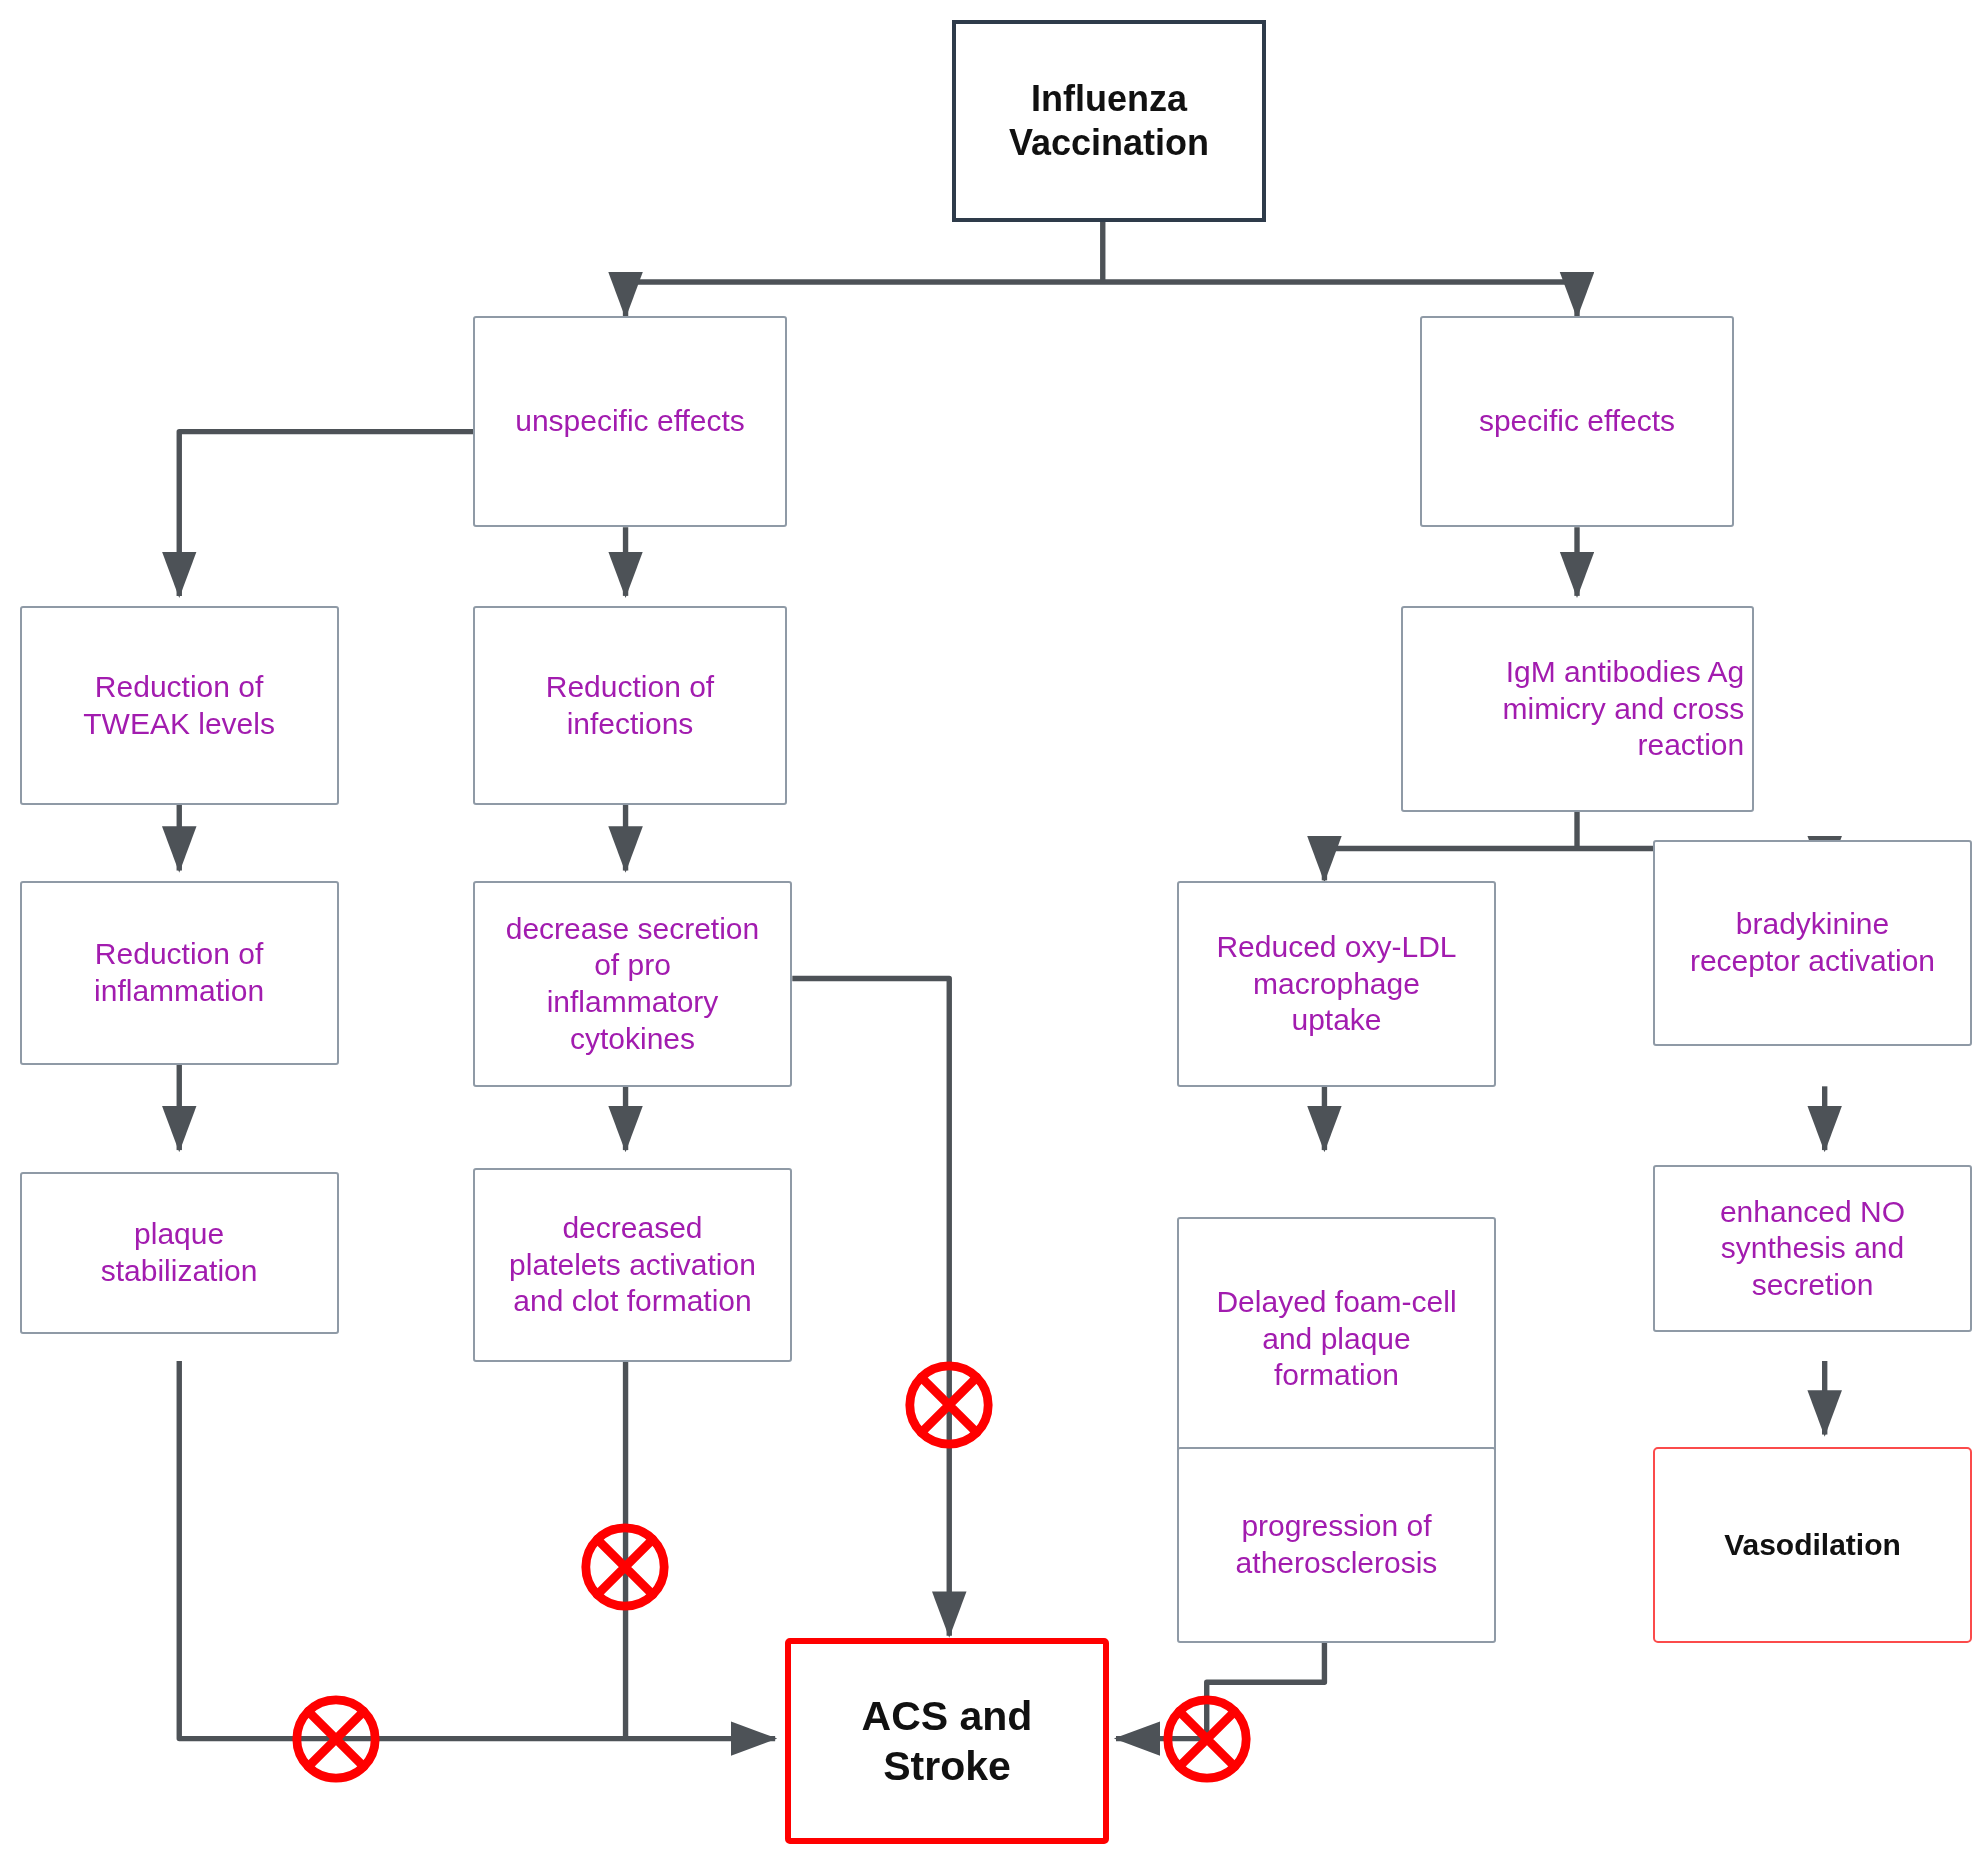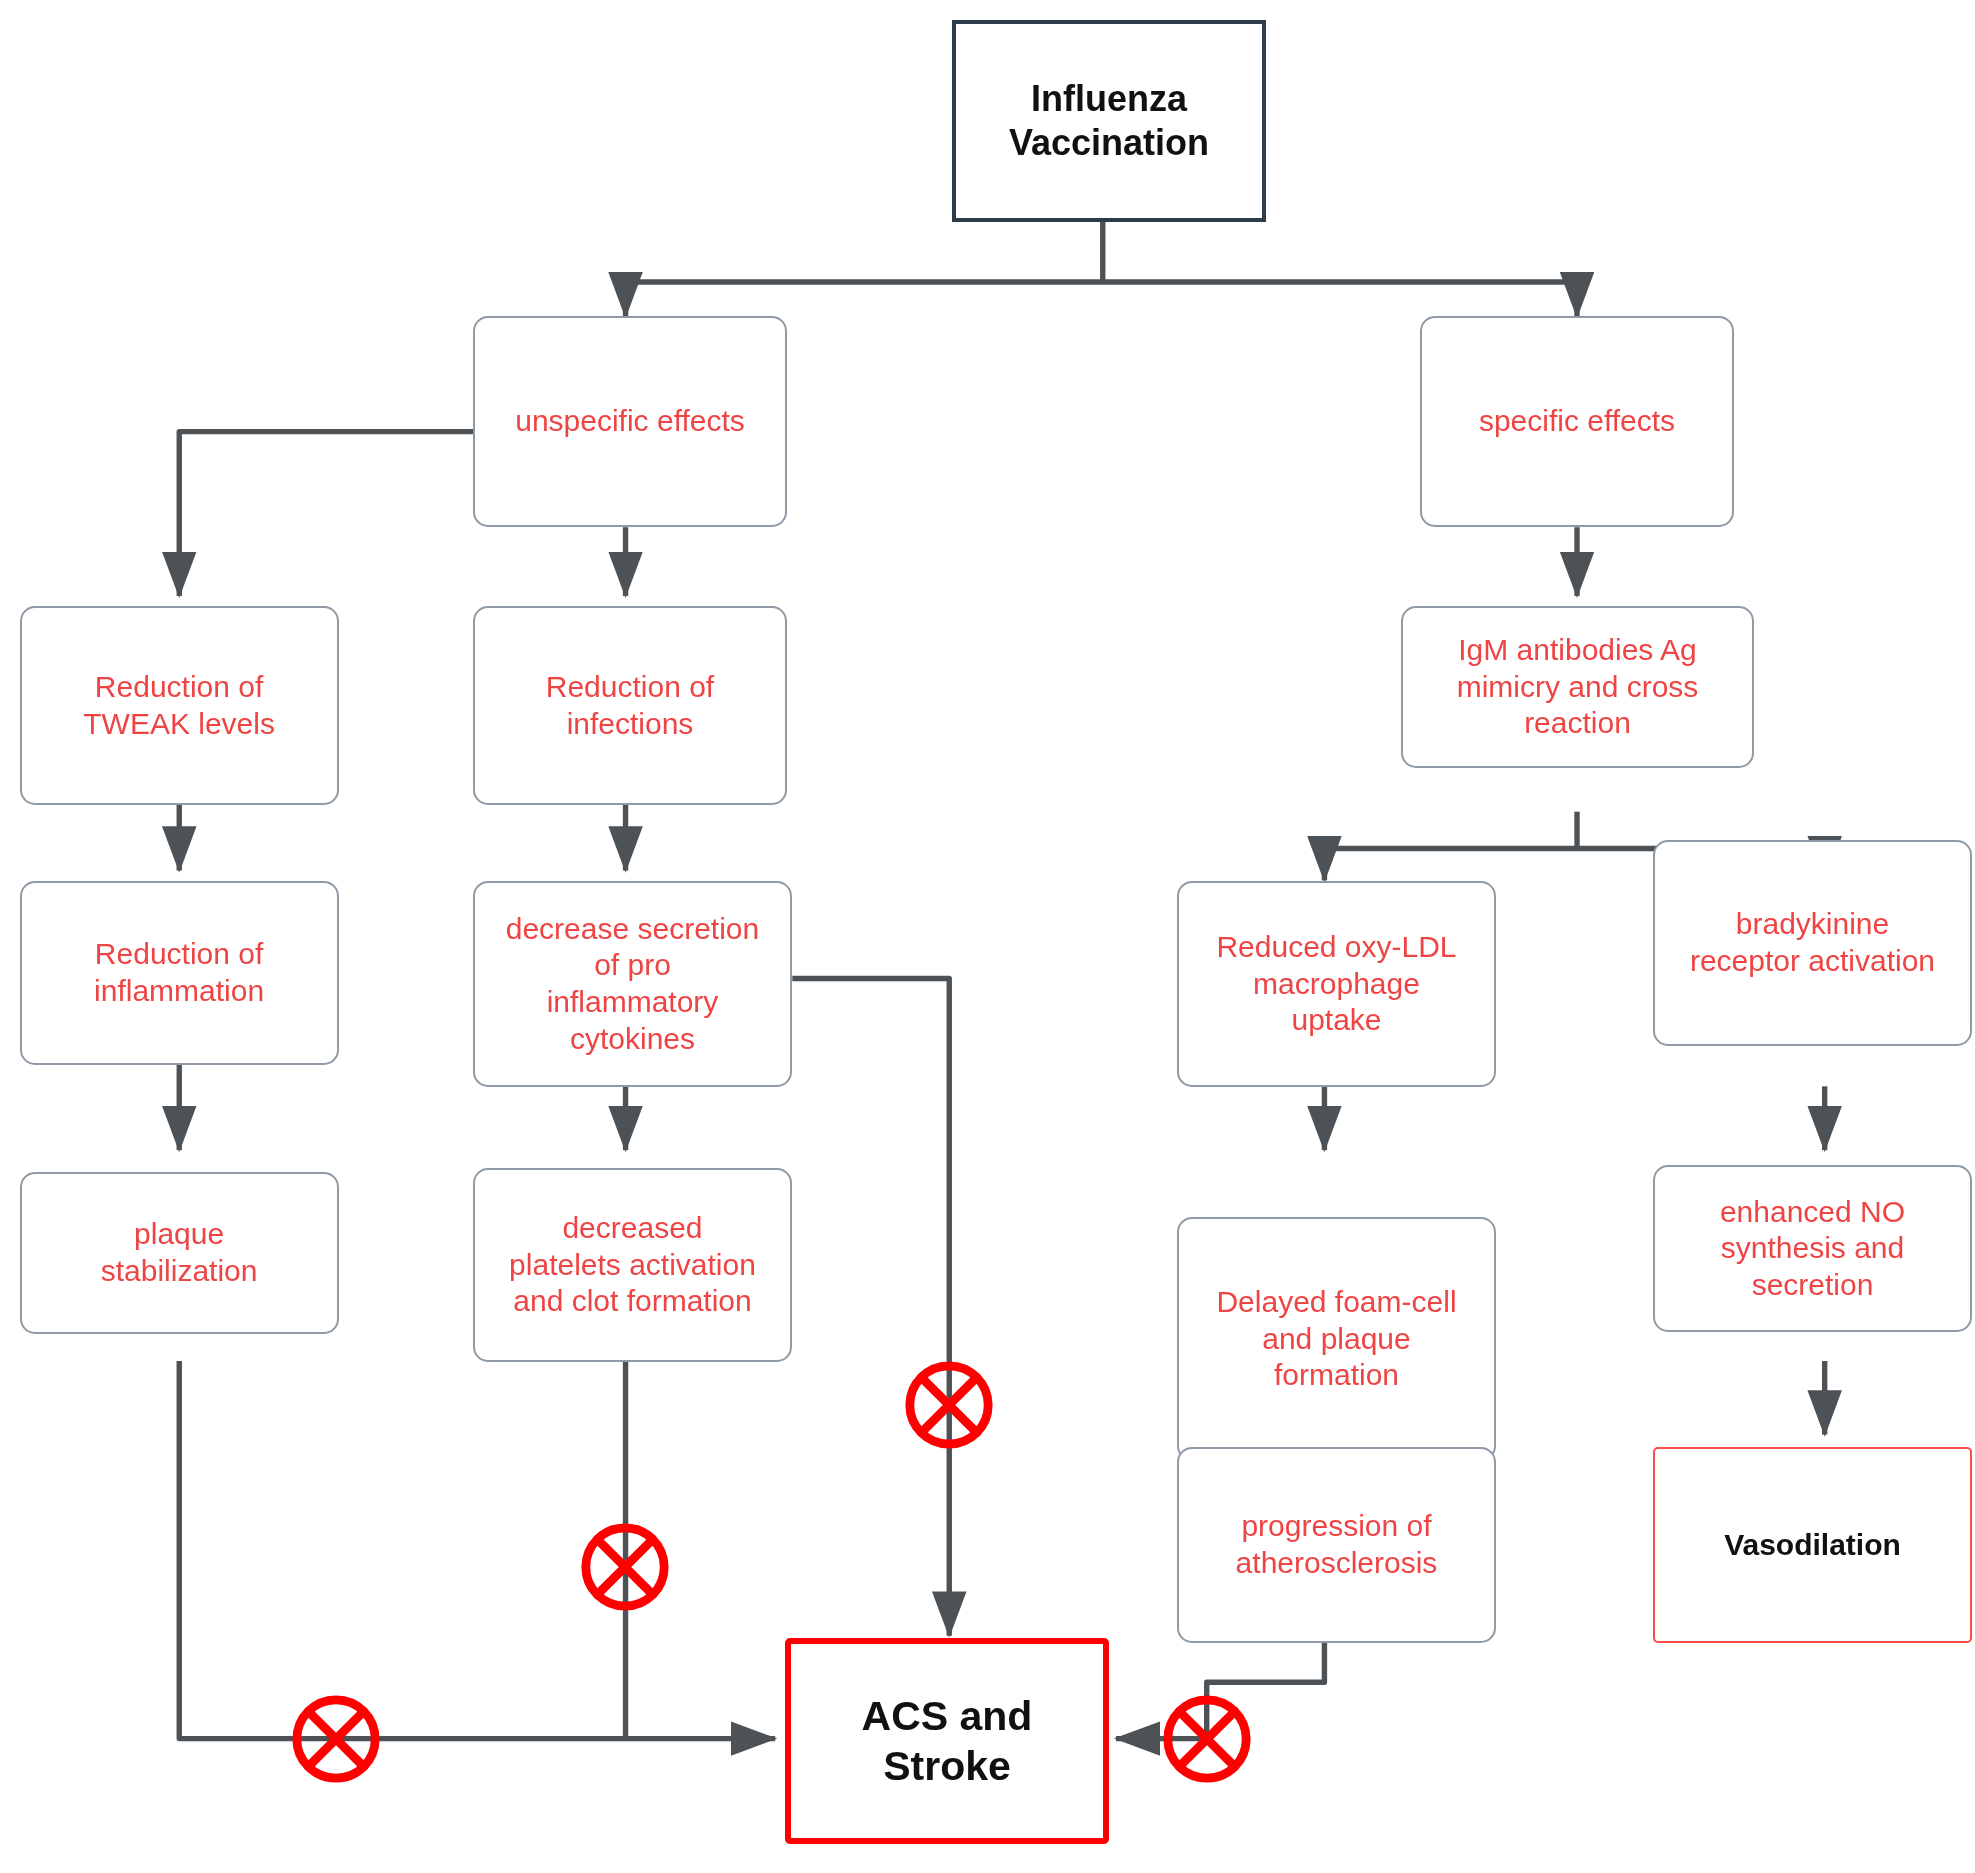--- a/index.html
+++ b/index.html
@@ -4,26 +4,26 @@
 <style>
   html,body{margin:0;padding:0;background:#ffffff;}
   body{font-family:"Liberation Sans","DejaVu Sans",sans-serif;}
   #stage{position:relative;width:1975px;height:1873px;background:#fff;overflow:hidden;}
   #edges{position:absolute;left:0;top:0;width:1975px;height:1873px;}
   .node{
     position:absolute;
     box-sizing:border-box;
     background:#ffffff;
     border:2px solid #8f9aa6;
-    border-radius:15px;
+    border-radius:3px;
     display:flex;
     align-items:center;
     justify-content:center;
     text-align:center;
-    color:#ef4444;
+    color:#a21caf;
     font-size:30px;
     line-height:1.22;
     padding:4.9px 7.8px;
     z-index:3;
   }
   .node .txt{display:block;width:100%;white-space:pre-line;}
   .node.root{border:4.4px solid #2e3b4a;color:#111;font-weight:bold;border-radius:0;}
   .node.danger{border:6.4px solid #ff0000;border-radius:4.9px;color:#111;font-weight:bold;}
   .node.outline-red{border:2.5px solid #fb4b4b;border-radius:4.9px;color:#111;font-weight:bold;}
   .inhib{position:absolute;z-index:6;}
@@ -100,21 +100,21 @@
   <div class="node" style="left:19.6px;top:606px;width:319px;height:199px;">
     <span class="txt">Reduction of
 TWEAK levels</span>
   </div>
 
   <div class="node" style="left:473px;top:606px;width:314px;height:199px;">
     <span class="txt">Reduction of
 infections</span>
   </div>
 
-  <div class="node" style="left:1401px;top:606px;width:353px;height:162px;">
+  <div class="node" style="left:1401px;top:606px;width:353px;height:206px;text-align:right;">
     <span class="txt">IgM antibodies Ag
 mimicry and cross
 reaction</span>
   </div>
 
   <div class="node" style="left:19.6px;top:881px;width:319px;height:184px;">
     <span class="txt">Reduction of
 inflammation</span>
   </div>
 

